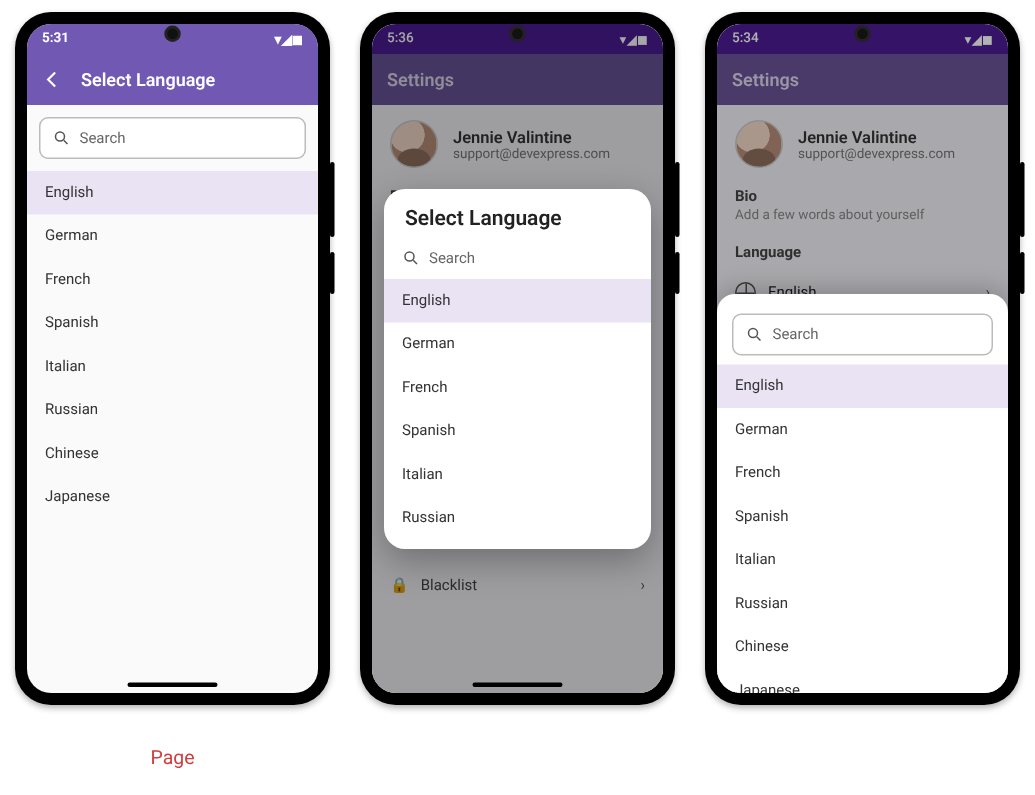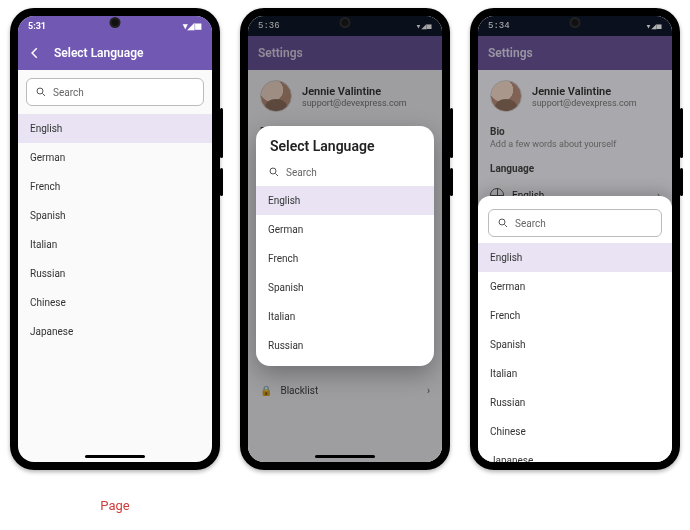--- a/index.html
+++ b/index.html
@@ -75,21 +75,21 @@
   .statusbar {
     height: 20px;
     display: flex;
     justify-content: space-between;
     align-items: center;
     padding: 0 10px;
     font-size: 9px;
     font-weight: 500;
   }
   .statusbar.light { background:#7159b3; color:#fff;font-weight:bold; }
-  .statusbar.light2 { background:#0f172a; color:#fff;font-family:Liberation Mono, monospace; }
+  .statusbar.light2 { background:#4c1d95; color:#fff; }
   .sb-icons { display:flex; gap:2px; align-items:center; }
 
   .appbar {
     background: #7159b3;
     color: #fff;
     height: 34px;
     display: flex;
     align-items: center;
     padding: 0 10px;
     gap: 12px;

